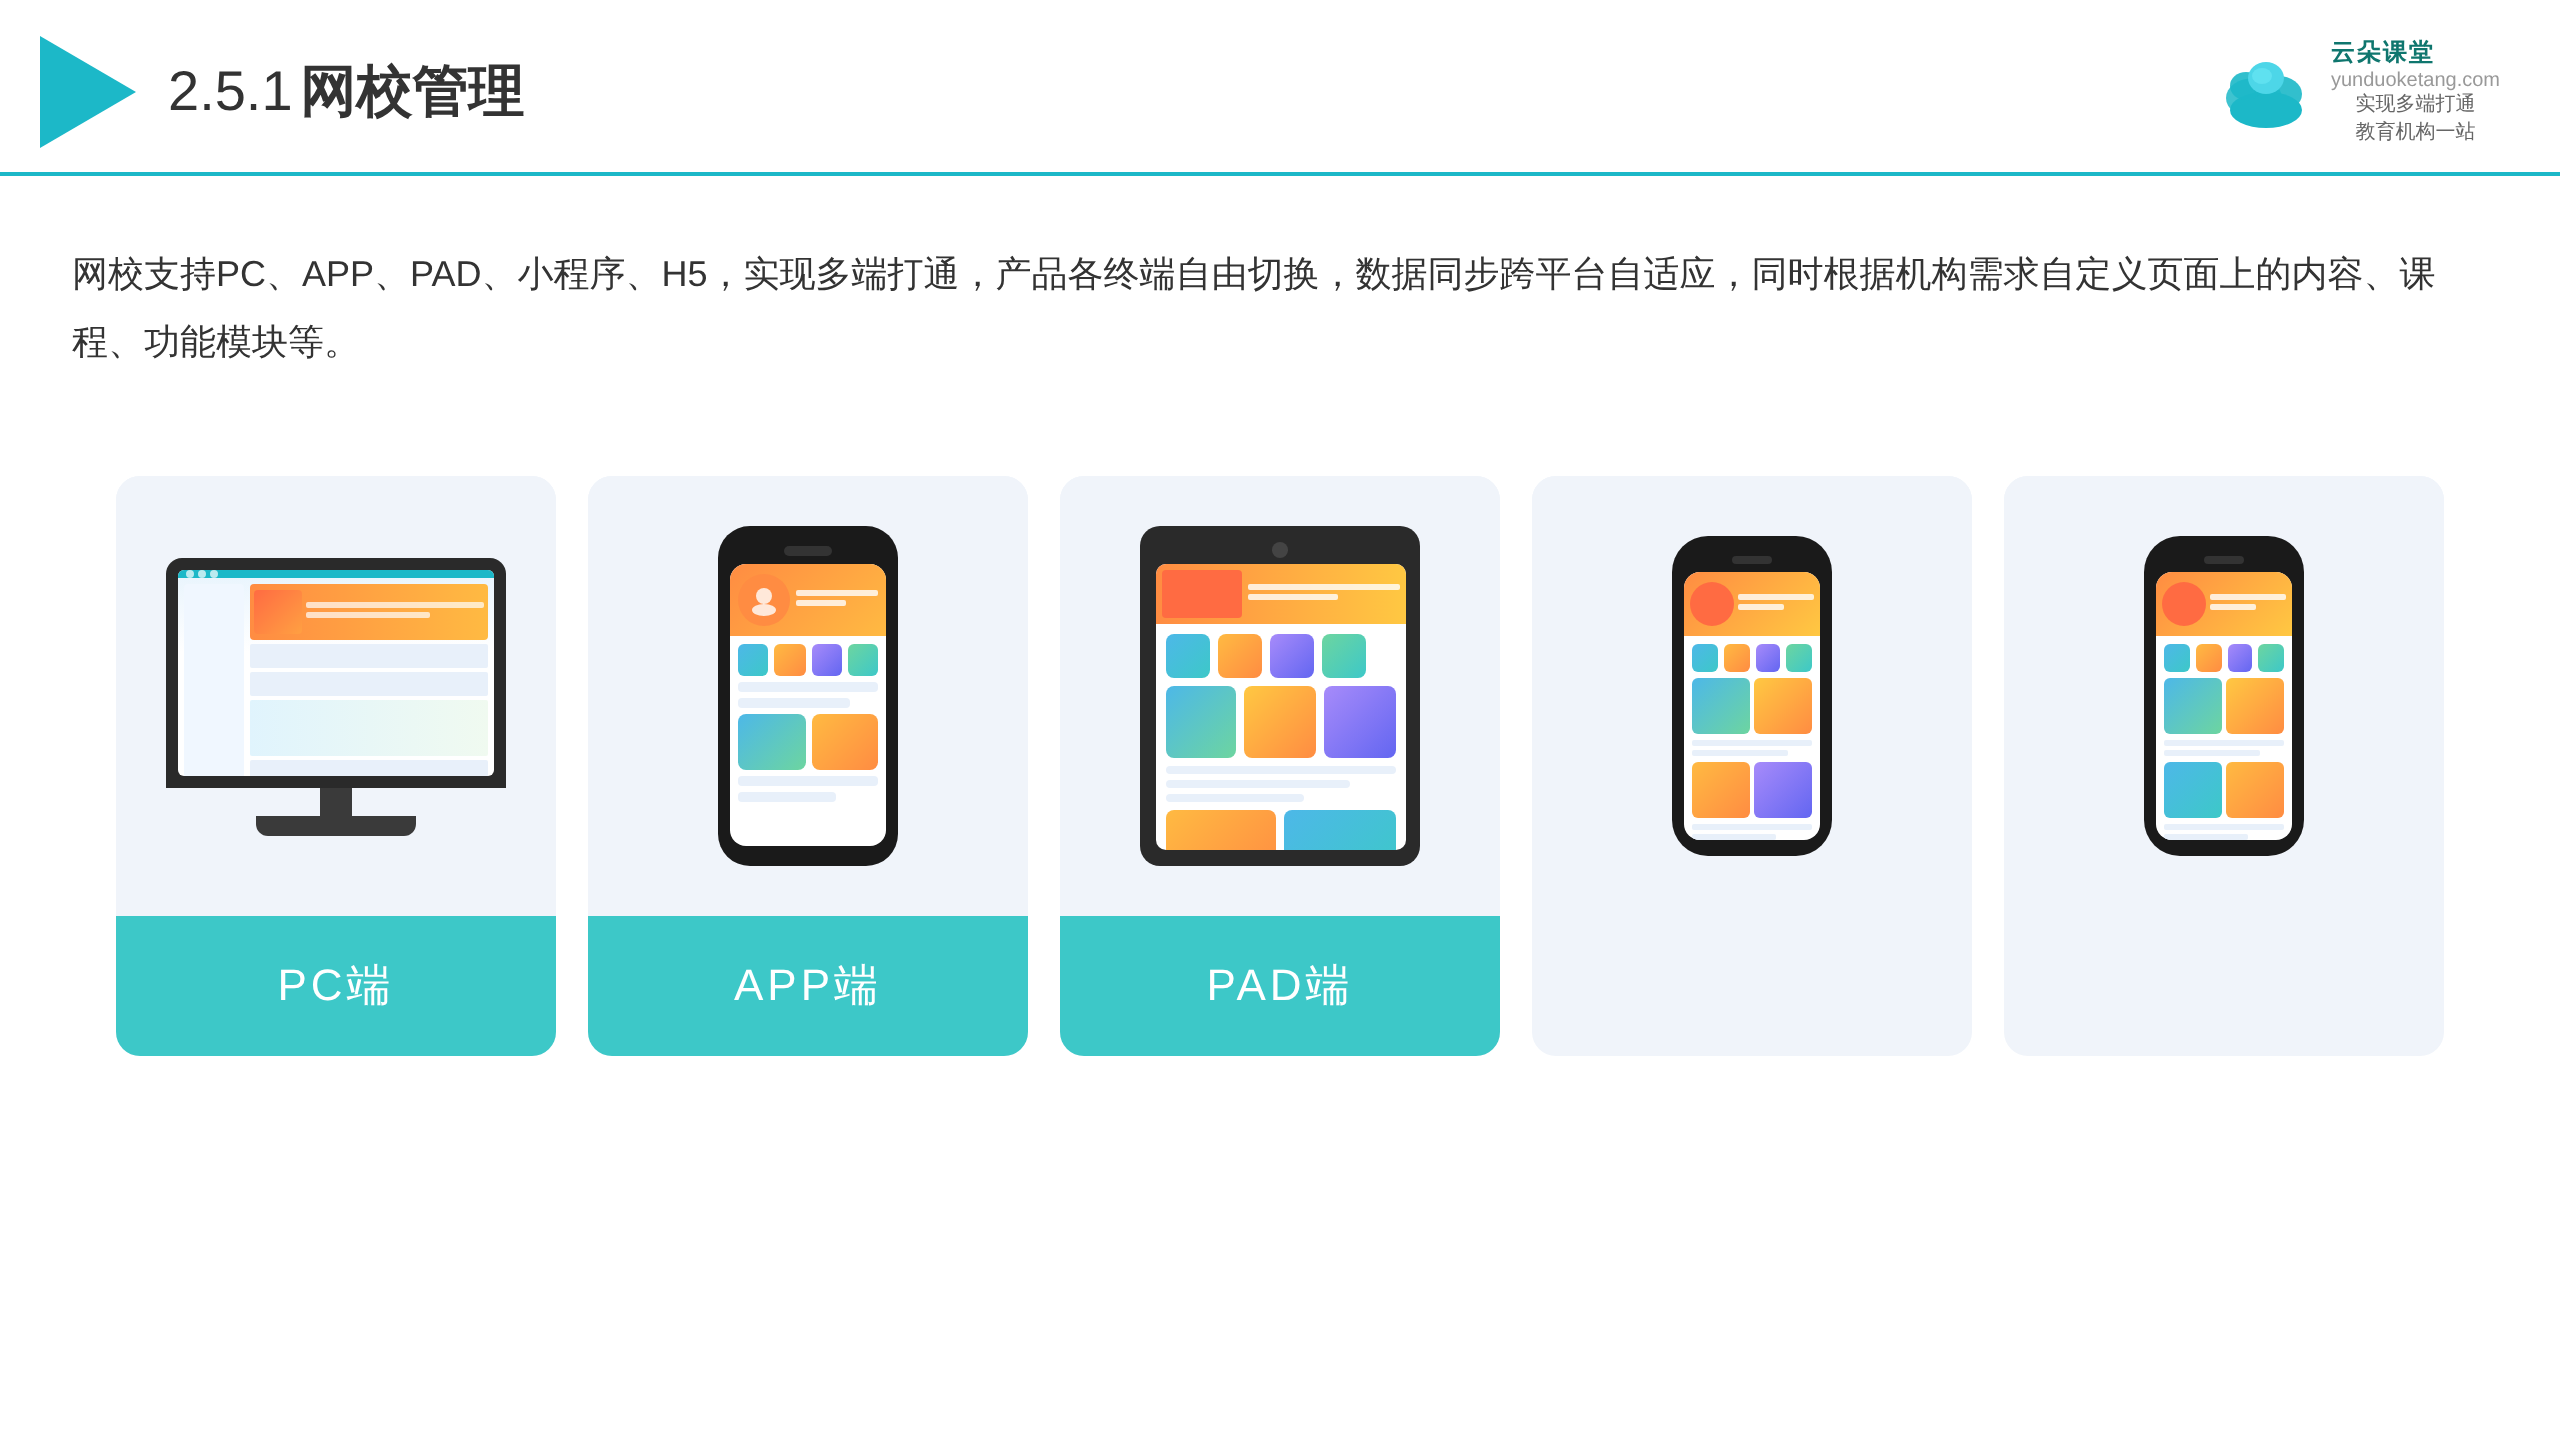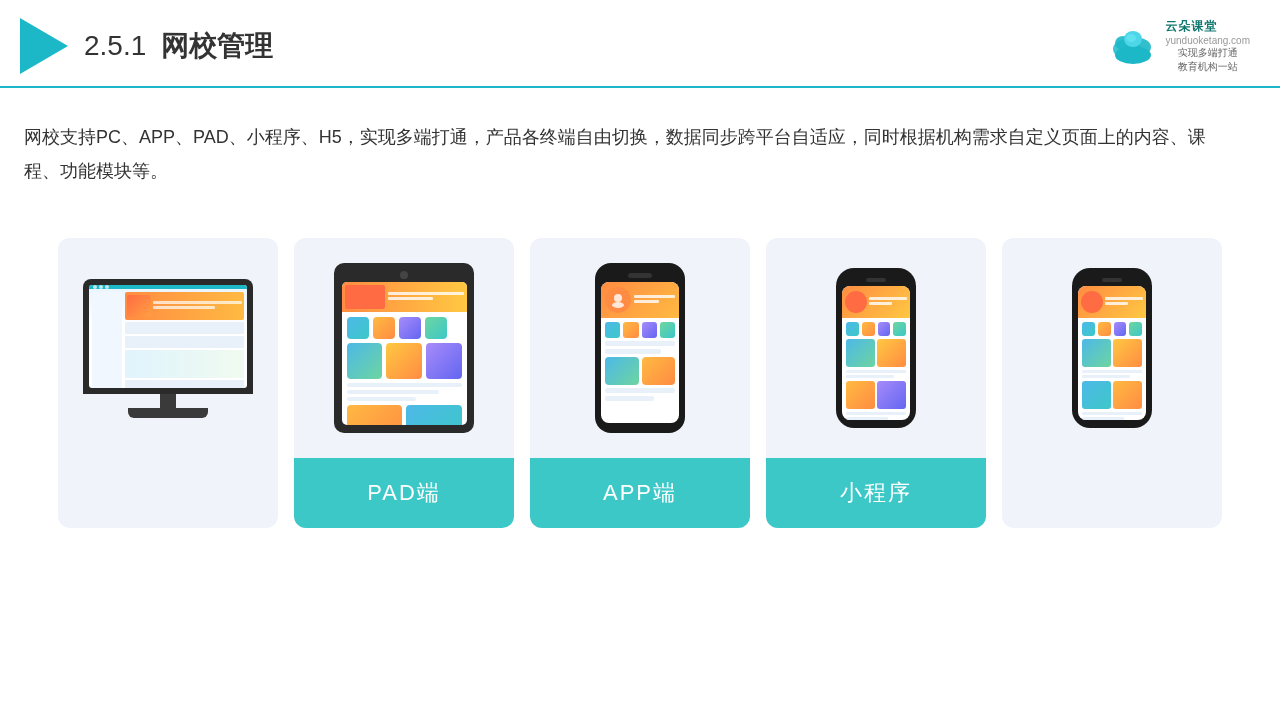--- a/index.html
+++ b/index.html
@@ -32,42 +32,42 @@
       border-bottom: 28px solid transparent;
       border-left: 48px solid #1cb8c8;
     }
     .page-title {
       font-size: 28px;
       font-weight: 600;
       color: #333;
     }
     .page-title-prefix {
       font-weight: 400;
-      margin-right: 15px;
+      margin-right: 4px;
     }
     .brand-text-main {
       font-size: 12px;
       font-weight: 700;
       color: #0f766e;
       letter-spacing: 1px;
     }
     .brand-text-sub {
       font-size: 10px;
       color: #666;
       line-height: 1.4;
       text-align: center;
     }
     .brand-url {
       font-size: 10px;
       color: #999;
     }
 
     
     .description {
-      padding: 32px 60px 20px 24px;
+      padding: 32px 60px 20px 36px;
       font-size: 18px;
       color: #333;
       line-height: 1.9;
     }
 
     
     .cards-container {
       display: flex;
       justify-content: center;
       gap: 16px;
@@ -569,62 +569,21 @@
                   </div>
                 </div>
               </div>
             </div>
           </div>
         </div>
         <div class="monitor-neck"></div>
         <div class="monitor-base"></div>
       </div>
     </div>
-  </div>
-
-  <div class="card">
-    <div class="card-image-area">
-      <div class="tablet-mockup">
-        <div class="tablet-frame">
-          <div class="tablet-home-btn"></div>
-          <div class="tablet-screen">
-            <div class="tablet-screen-top">
-              <div class="tablet-banner-img"></div>
-              <div class="tablet-banner-txt">
-                <div class="tablet-banner-line"></div>
-                <div class="tablet-banner-line" style="width:60%"></div>
-              </div>
-            </div>
-            <div class="tablet-screen-body">
-              <div class="tablet-icons-row">
-                <div class="tablet-icon"></div>
-                <div class="tablet-icon" style="background: linear-gradient(135deg, #ffba42, #ff8c42)"></div>
-                <div class="tablet-icon" style="background: linear-gradient(135deg, #a78bfa, #6366f1)"></div>
-                <div class="tablet-icon" style="background: linear-gradient(135deg, #6dd5a0, #3dc8c8)"></div>
-              </div>
-              <div class="tablet-cards">
-                <div class="tablet-card"></div>
-                <div class="tablet-card"></div>
-                <div class="tablet-card"></div>
-              </div>
-              <div class="tablet-lines">
-                <div class="tablet-line"></div>
-                <div class="tablet-line" style="width:80%"></div>
-                <div class="tablet-line" style="width:60%"></div>
-              </div>
-              <div class="tablet-cards" style="gap:4px">
-                <div class="tablet-card" style="background: linear-gradient(135deg, #ffba42, #ff8c42)"></div>
-                <div class="tablet-card" style="background: linear-gradient(135deg, #4db8e8, #3dc8c8)"></div>
-              </div>
-            </div>
-          </div>
-        </div>
-      </div>
-    </div>
-    <div class="card-label">PAD端</div>
+    <div class="card-label">PC端</div>
   </div>
 
   <div class="card">
     <div class="card-image-area">
       <div class="phone-mockup">
         <div class="phone-frame">
           <div class="phone-notch"></div>
           <div class="phone-screen">
             <div class="phone-screen-top">
               <div class="phone-banner-circle" style="background: #ff8c42; display:flex; align-items:center; justify-content:center;">
@@ -656,60 +615,58 @@
             </div>
           </div>
         </div>
       </div>
     </div>
     <div class="card-label">APP端</div>
   </div>
 
   <div class="card">
     <div class="card-image-area">
-      <div class="phone-mockup">
-        <div class="mini-phone-frame">
-          <div class="mini-notch"></div>
-          <div class="mini-screen">
-            <div class="mini-top">
-              <div class="mini-avatar"></div>
-              <div class="mini-txt-block">
-                <div class="mini-txt-line"></div>
-                <div class="mini-txt-line" style="width:60%"></div>
-              </div>
-            </div>
-            <div class="mini-body">
-              <div class="mini-icon-row">
-                <div class="mini-icon"></div>
-                <div class="mini-icon" style="background: linear-gradient(135deg, #ffba42, #ff8c42)"></div>
-                <div class="mini-icon" style="background: linear-gradient(135deg, #a78bfa, #6366f1)"></div>
-                <div class="mini-icon" style="background: linear-gradient(135deg, #6dd5a0, #3dc8c8)"></div>
-              </div>
-              <div class="mini-card-row">
-                <div class="mini-card"></div>
-                <div class="mini-card"></div>
-              </div>
-              <div class="mini-lines">
-                <div class="mini-line"></div>
-                <div class="mini-line" style="width:80%"></div>
-              </div>
-              <div class="mini-card-row">
-                <div class="mini-card" style="background: linear-gradient(135deg, #ffba42, #ff8c42)"></div>
-                <div class="mini-card" style="background: linear-gradient(135deg, #a78bfa, #6366f1)"></div>
-              </div>
-              <div class="mini-lines">
-                <div class="mini-line"></div>
-                <div class="mini-line" style="width:70%"></div>
+      <div class="tablet-mockup">
+        <div class="tablet-frame">
+          <div class="tablet-home-btn"></div>
+          <div class="tablet-screen">
+            <div class="tablet-screen-top">
+              <div class="tablet-banner-img"></div>
+              <div class="tablet-banner-txt">
+                <div class="tablet-banner-line"></div>
+                <div class="tablet-banner-line" style="width:60%"></div>
+              </div>
+            </div>
+            <div class="tablet-screen-body">
+              <div class="tablet-icons-row">
+                <div class="tablet-icon"></div>
+                <div class="tablet-icon" style="background: linear-gradient(135deg, #ffba42, #ff8c42)"></div>
+                <div class="tablet-icon" style="background: linear-gradient(135deg, #a78bfa, #6366f1)"></div>
+                <div class="tablet-icon" style="background: linear-gradient(135deg, #6dd5a0, #3dc8c8)"></div>
+              </div>
+              <div class="tablet-cards">
+                <div class="tablet-card"></div>
+                <div class="tablet-card"></div>
+                <div class="tablet-card"></div>
+              </div>
+              <div class="tablet-lines">
+                <div class="tablet-line"></div>
+                <div class="tablet-line" style="width:80%"></div>
+                <div class="tablet-line" style="width:60%"></div>
+              </div>
+              <div class="tablet-cards" style="gap:4px">
+                <div class="tablet-card" style="background: linear-gradient(135deg, #ffba42, #ff8c42)"></div>
+                <div class="tablet-card" style="background: linear-gradient(135deg, #4db8e8, #3dc8c8)"></div>
               </div>
             </div>
           </div>
         </div>
       </div>
     </div>
-    <div class="card-label">小程序</div>
+    <div class="card-label">PAD端</div>
   </div>
 
   <div class="card">
     <div class="card-image-area">
       <div class="phone-mockup">
         <div class="mini-phone-frame">
           <div class="mini-notch"></div>
           <div class="mini-screen">
             <div class="mini-top">
               <div class="mini-avatar"></div>
@@ -727,27 +684,70 @@
               </div>
               <div class="mini-card-row">
                 <div class="mini-card"></div>
                 <div class="mini-card"></div>
               </div>
               <div class="mini-lines">
                 <div class="mini-line"></div>
                 <div class="mini-line" style="width:80%"></div>
               </div>
               <div class="mini-card-row">
-                <div class="mini-card" style="background: linear-gradient(135deg, #4db8e8, #3dc8c8)"></div>
                 <div class="mini-card" style="background: linear-gradient(135deg, #ffba42, #ff8c42)"></div>
+                <div class="mini-card" style="background: linear-gradient(135deg, #a78bfa, #6366f1)"></div>
               </div>
               <div class="mini-lines">
                 <div class="mini-line"></div>
                 <div class="mini-line" style="width:70%"></div>
               </div>
             </div>
           </div>
         </div>
       </div>
     </div>
   </div>
 
+  <div class="card">
+    <div class="card-image-area">
+      <div class="phone-mockup">
+        <div class="mini-phone-frame">
+          <div class="mini-notch"></div>
+          <div class="mini-screen">
+            <div class="mini-top">
+              <div class="mini-avatar"></div>
+              <div class="mini-txt-block">
+                <div class="mini-txt-line"></div>
+                <div class="mini-txt-line" style="width:60%"></div>
+              </div>
+            </div>
+            <div class="mini-body">
+              <div class="mini-icon-row">
+                <div class="mini-icon"></div>
+                <div class="mini-icon" style="background: linear-gradient(135deg, #ffba42, #ff8c42)"></div>
+                <div class="mini-icon" style="background: linear-gradient(135deg, #a78bfa, #6366f1)"></div>
+                <div class="mini-icon" style="background: linear-gradient(135deg, #6dd5a0, #3dc8c8)"></div>
+              </div>
+              <div class="mini-card-row">
+                <div class="mini-card"></div>
+                <div class="mini-card"></div>
+              </div>
+              <div class="mini-lines">
+                <div class="mini-line"></div>
+                <div class="mini-line" style="width:80%"></div>
+              </div>
+              <div class="mini-card-row">
+                <div class="mini-card" style="background: linear-gradient(135deg, #4db8e8, #3dc8c8)"></div>
+                <div class="mini-card" style="background: linear-gradient(135deg, #ffba42, #ff8c42)"></div>
+              </div>
+              <div class="mini-lines">
+                <div class="mini-line"></div>
+                <div class="mini-line" style="width:70%"></div>
+              </div>
+            </div>
+          </div>
+        </div>
+      </div>
+    </div>
+  </div>
+
 </div>
 
 </body></html>

